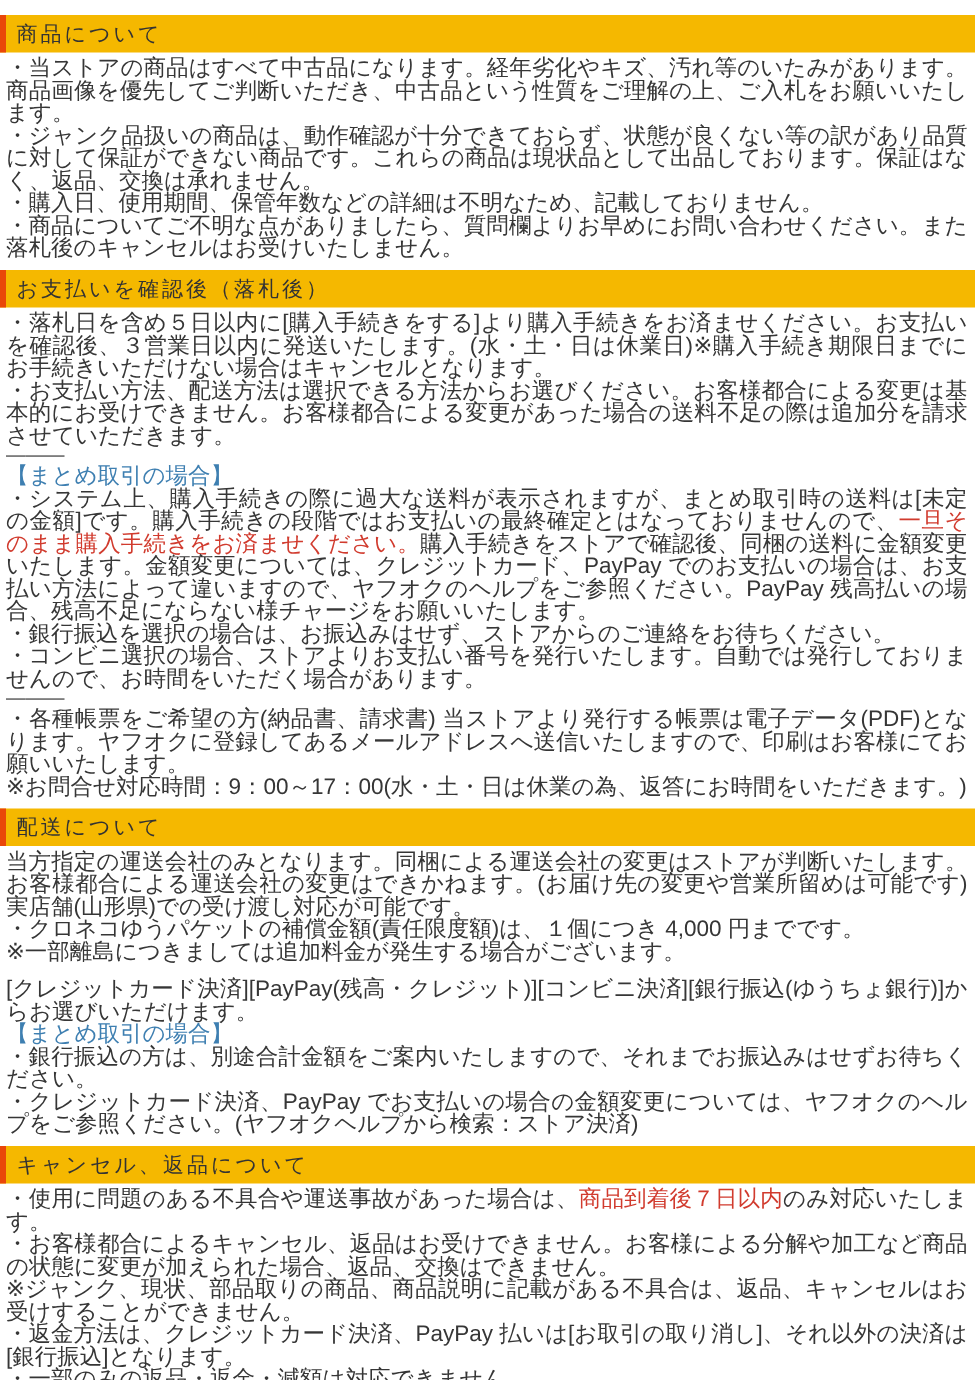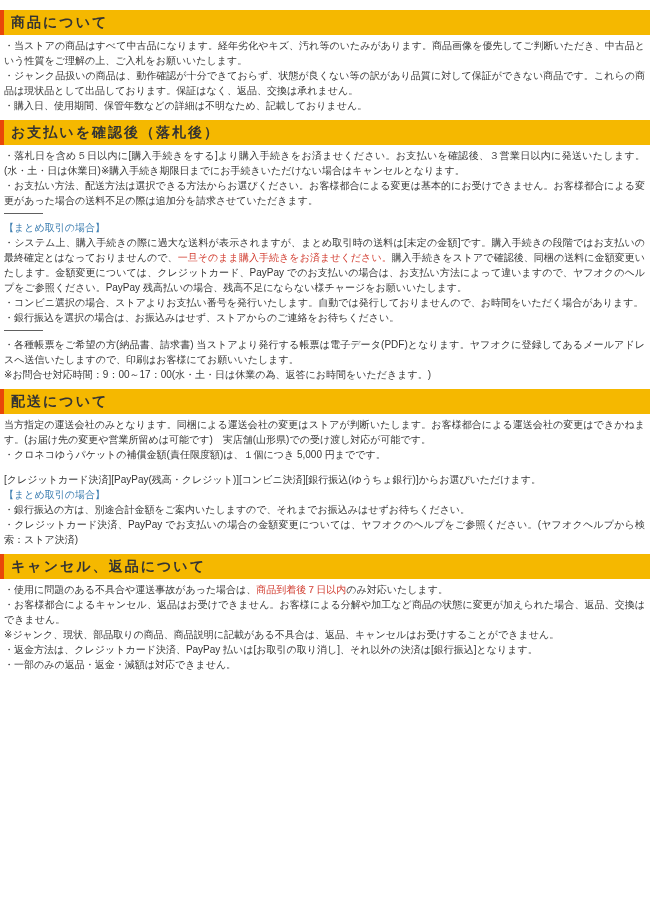--- a/index.html
+++ b/index.html
@@ -15,26 +15,26 @@
   .sec-header {
     background: var(--header-bg, #F5B800);
     border-left: 4px solid var(--header-border, #E94709);
     box-sizing: border-box;
     height: 25px;
     padding: 4px 6px 4px 7px;
     font-size: 14px;
     line-height: 17px;
     letter-spacing: 2px;
     color: var(--header-text, #333333);
-    font-weight: bold;
+    font-weight: normal;
   }
   .sec-body { padding: 3px 5px 0 4px; }
   .para {
     margin: 0;
-    font-size: 10px;
+    font-size: 15px;
     line-height: 15px;
     color: var(--text, #363636);
     text-align: justify;
   }
   .run.red  { color: var(--red,  #D13B2E); }
   .run.blue { color: var(--blue, #3E7FB1); }
   .divider {
     height: 12px;
     font-size: 13px;
     line-height: 10px;
@@ -45,42 +45,44 @@
 </head>
 <body>
 
 <main id="doc">
   <section class="sec">
     <div class="sec-header">商品について</div>
     <div class="sec-body">
         <p class="para"><span class="run">・当ストアの商品はすべて中古品になります。経年劣化やキズ、汚れ等のいたみがあります。商品画像を優先してご判断いただき、中古品という性質をご理解の上、ご入札をお願いいたします。</span></p>
         <p class="para"><span class="run">・ジャンク品扱いの商品は、動作確認が十分できておらず、状態が良くない等の訳があり品質に対して保証ができない商品です。これらの商品は現状品として出品しております。保証はなく、返品、交換は承れません。</span></p>
         <p class="para"><span class="run">・購入日、使用期間、保管年数などの詳細は不明なため、記載しておりません。</span></p>
+        <p class="para"><span class="run">・商品についてご不明な点がありましたら、質問欄よりお早めにお問い合わせください。また落札後のキャンセルはお受けいたしません。</span></p>
       </div>
   </section>
   <section class="sec">
     <div class="sec-header">お支払いを確認後（落札後）</div>
     <div class="sec-body">
         <p class="para"><span class="run">・落札日を含め５日以内に[購入手続きをする]より購入手続きをお済ませください。お支払いを確認後、３営業日以内に発送いたします。(水・土・日は休業日)※購入手続き期限日までにお手続きいただけない場合はキャンセルとなります。</span></p>
         <p class="para"><span class="run">・お支払い方法、配送方法は選択できる方法からお選びください。お客様都合による変更は基本的にお受けできません。お客様都合による変更があった場合の送料不足の際は追加分を請求させていただきます。</span></p>
         <div class="divider">―――</div>
         <p class="para"><span class="run blue">【まとめ取引の場合】</span></p>
         <p class="para"><span class="run">・システム上、購入手続きの際に過大な送料が表示されますが、まとめ取引時の送料は[未定の金額]です。購入手続きの段階ではお支払いの最終確定とはなっておりませんので、</span><span class="run red">一旦そのまま購入手続きをお済ませください。</span><span class="run">購入手続きをストアで確認後、同梱の送料に金額変更いたします。金額変更については、クレジットカード、PayPay でのお支払いの場合は、お支払い方法によって違いますので、ヤフオクのヘルプをご参照ください。PayPay 残高払いの場合、残高不足にならない様チャージをお願いいたします。</span></p>
+        <p class="para"><span class="run">・銀行振込を選択の場合は、お振込みはせず、ストアからのご連絡をお待ちください。</span></p>
         <p class="para"><span class="run">・コンビニ選択の場合、ストアよりお支払い番号を発行いたします。自動では発行しておりませんので、お時間をいただく場合があります。</span></p>
-        <p class="para"><span class="run">・銀行振込を選択の場合は、お振込みはせず、ストアからのご連絡をお待ちください。</span></p>
         <div class="divider">―――</div>
         <p class="para"><span class="run">・各種帳票をご希望の方(納品書、請求書) 当ストアより発行する帳票は電子データ(PDF)となります。ヤフオクに登録してあるメールアドレスへ送信いたしますので、印刷はお客様にてお願いいたします。</span></p>
         <p class="para"><span class="run">※お問合せ対応時間：9：00～17：00(水・土・日は休業の為、返答にお時間をいただきます。)</span></p>
       </div>
   </section>
   <section class="sec">
     <div class="sec-header">配送について</div>
     <div class="sec-body">
         <p class="para"><span class="run">当方指定の運送会社のみとなります。同梱による運送会社の変更はストアが判断いたします。お客様都合による運送会社の変更はできかねます。(お届け先の変更や営業所留めは可能です)　実店舗(山形県)での受け渡し対応が可能です。</span></p>
-        <p class="para"><span class="run">・クロネコゆうパケットの補償金額(責任限度額)は、１個につき 5,000 円までです。</span></p>
+        <p class="para"><span class="run">・クロネコゆうパケットの補償金額(責任限度額)は、１個につき 4,000 円までです。</span></p>
+        <p class="para"><span class="run">※一部離島につきましては追加料金が発生する場合がございます。</span></p>
       </div>
   </section>
   <section class="sec">
     <div class="sec-body">
         <p class="para"><span class="run">[クレジットカード決済][PayPay(残高・クレジット)][コンビニ決済][銀行振込(ゆうちょ銀行)]からお選びいただけます。</span></p>
         <p class="para"><span class="run blue">【まとめ取引の場合】</span></p>
         <p class="para"><span class="run">・銀行振込の方は、別途合計金額をご案内いたしますので、それまでお振込みはせずお待ちください。</span></p>
         <p class="para"><span class="run">・クレジットカード決済、PayPay でお支払いの場合の金額変更については、ヤフオクのヘルプをご参照ください。(ヤフオクヘルプから検索：ストア決済)</span></p>
       </div>
   </section>

